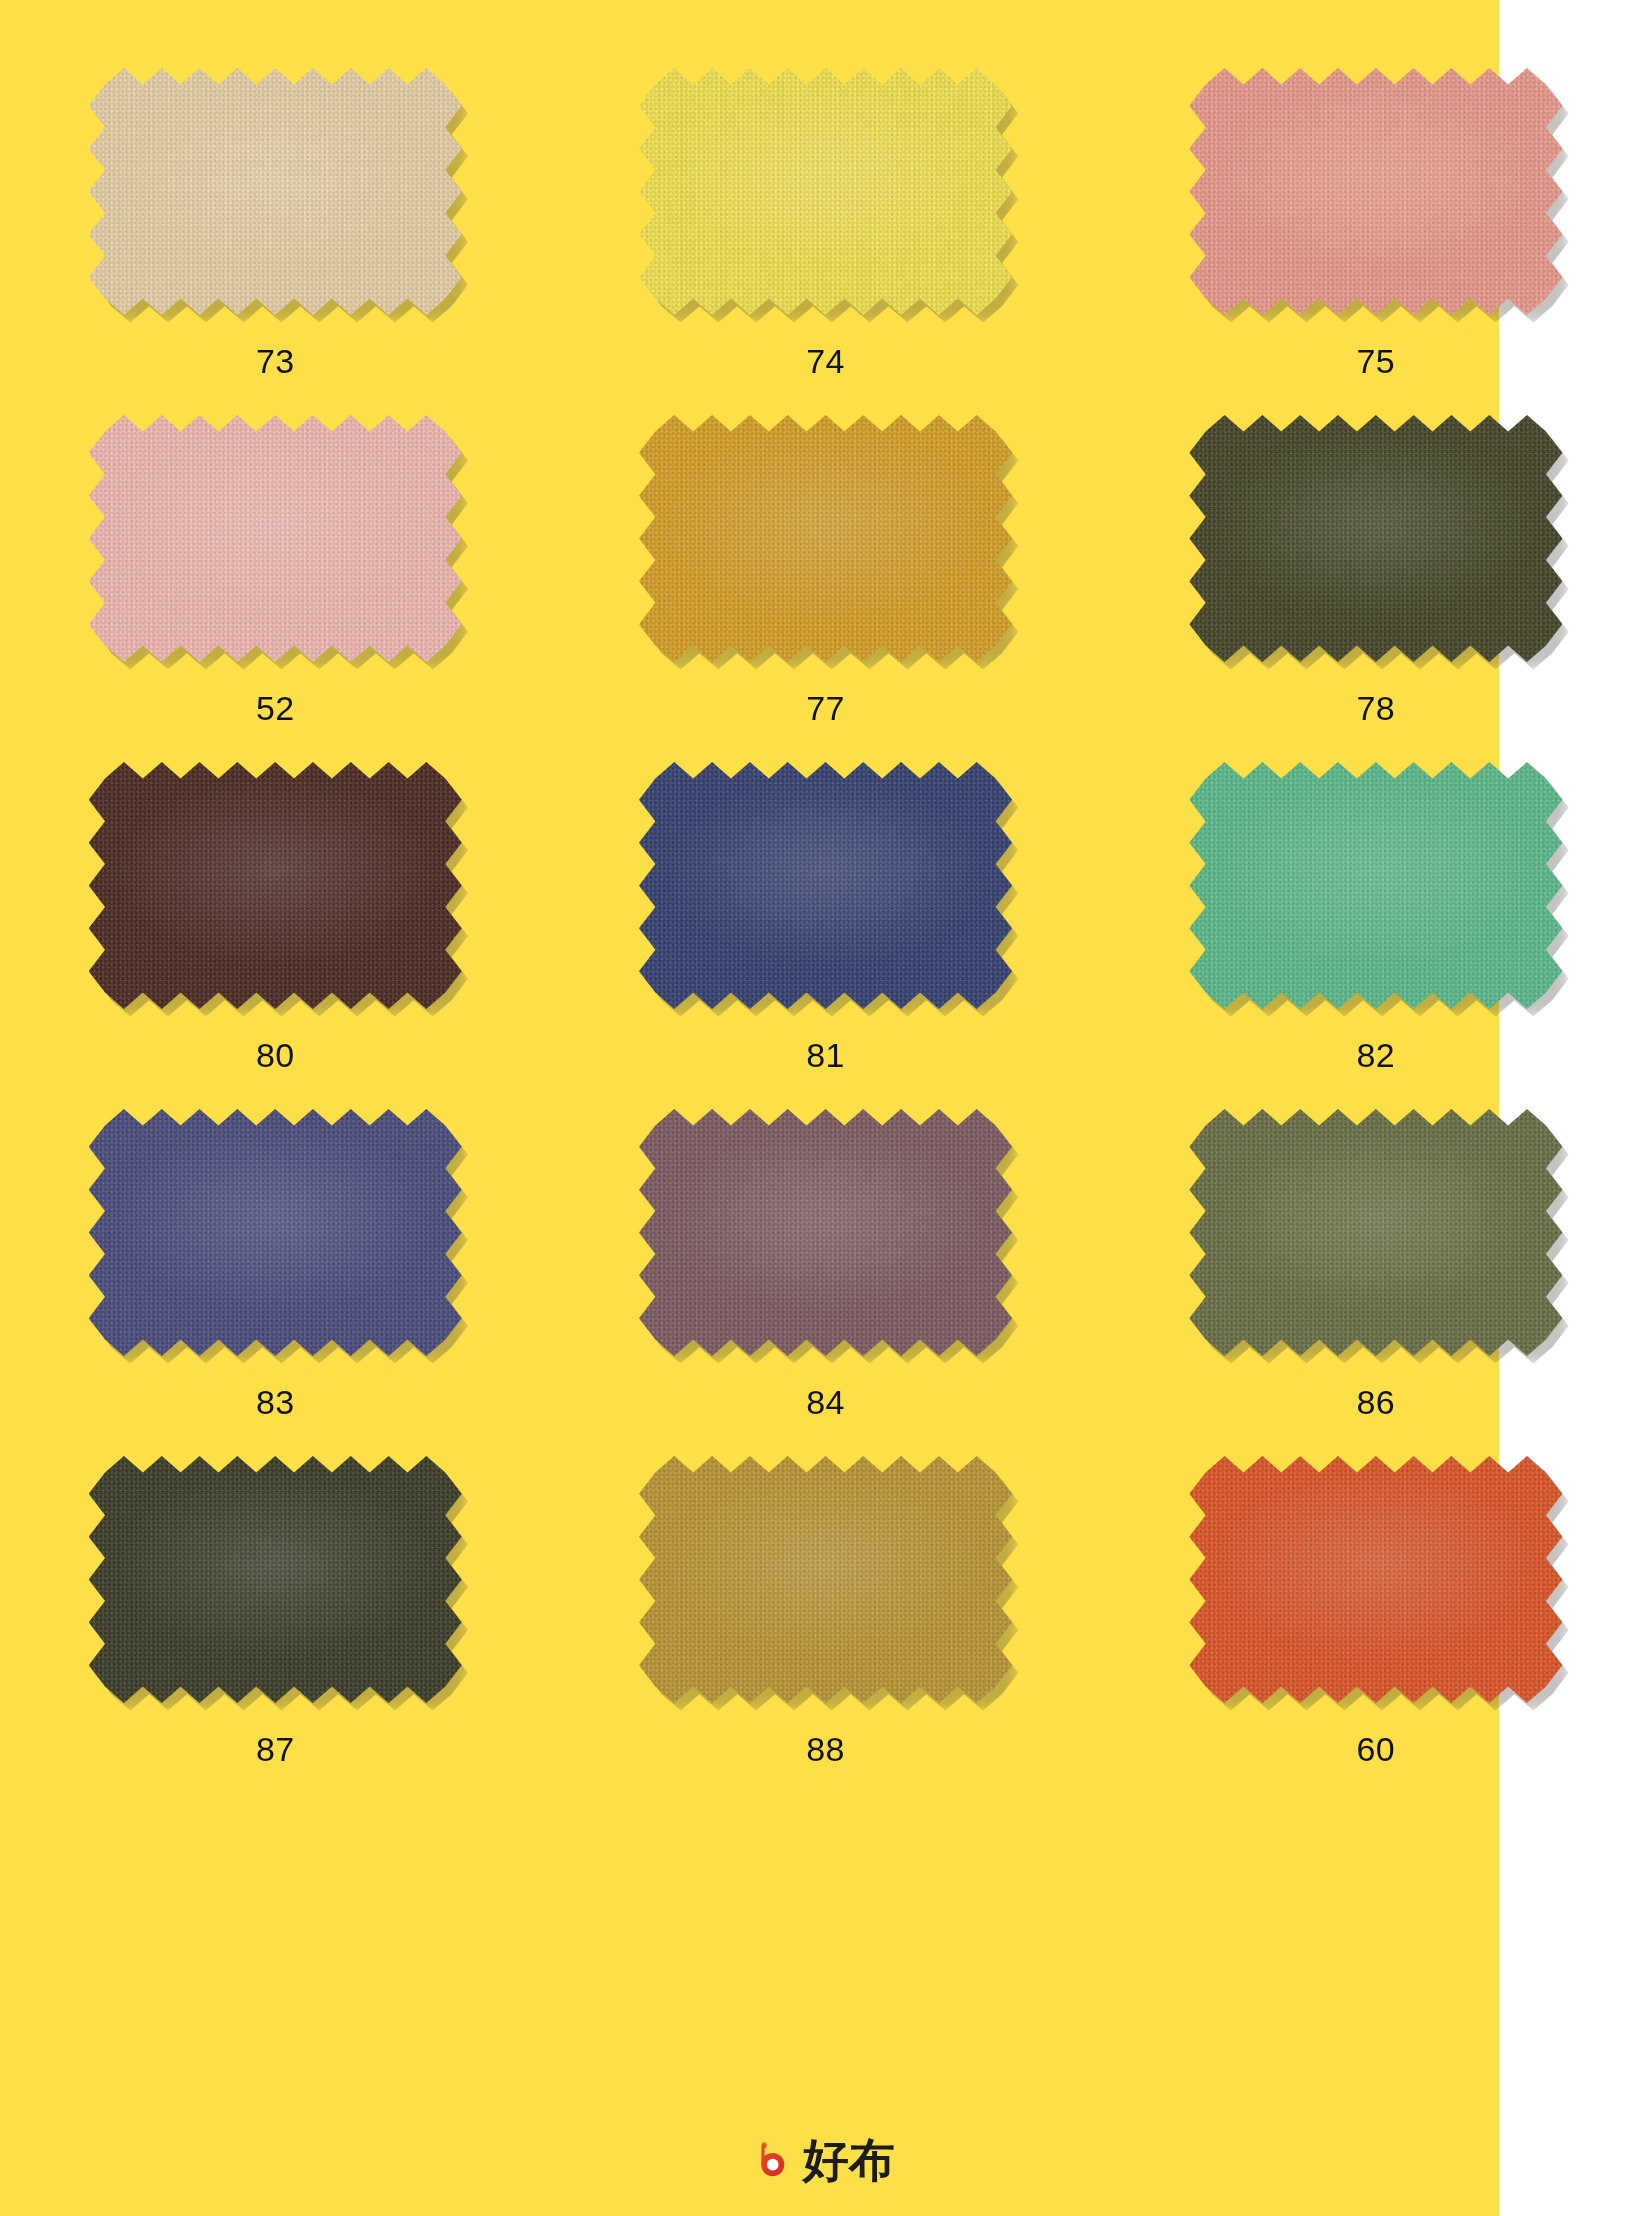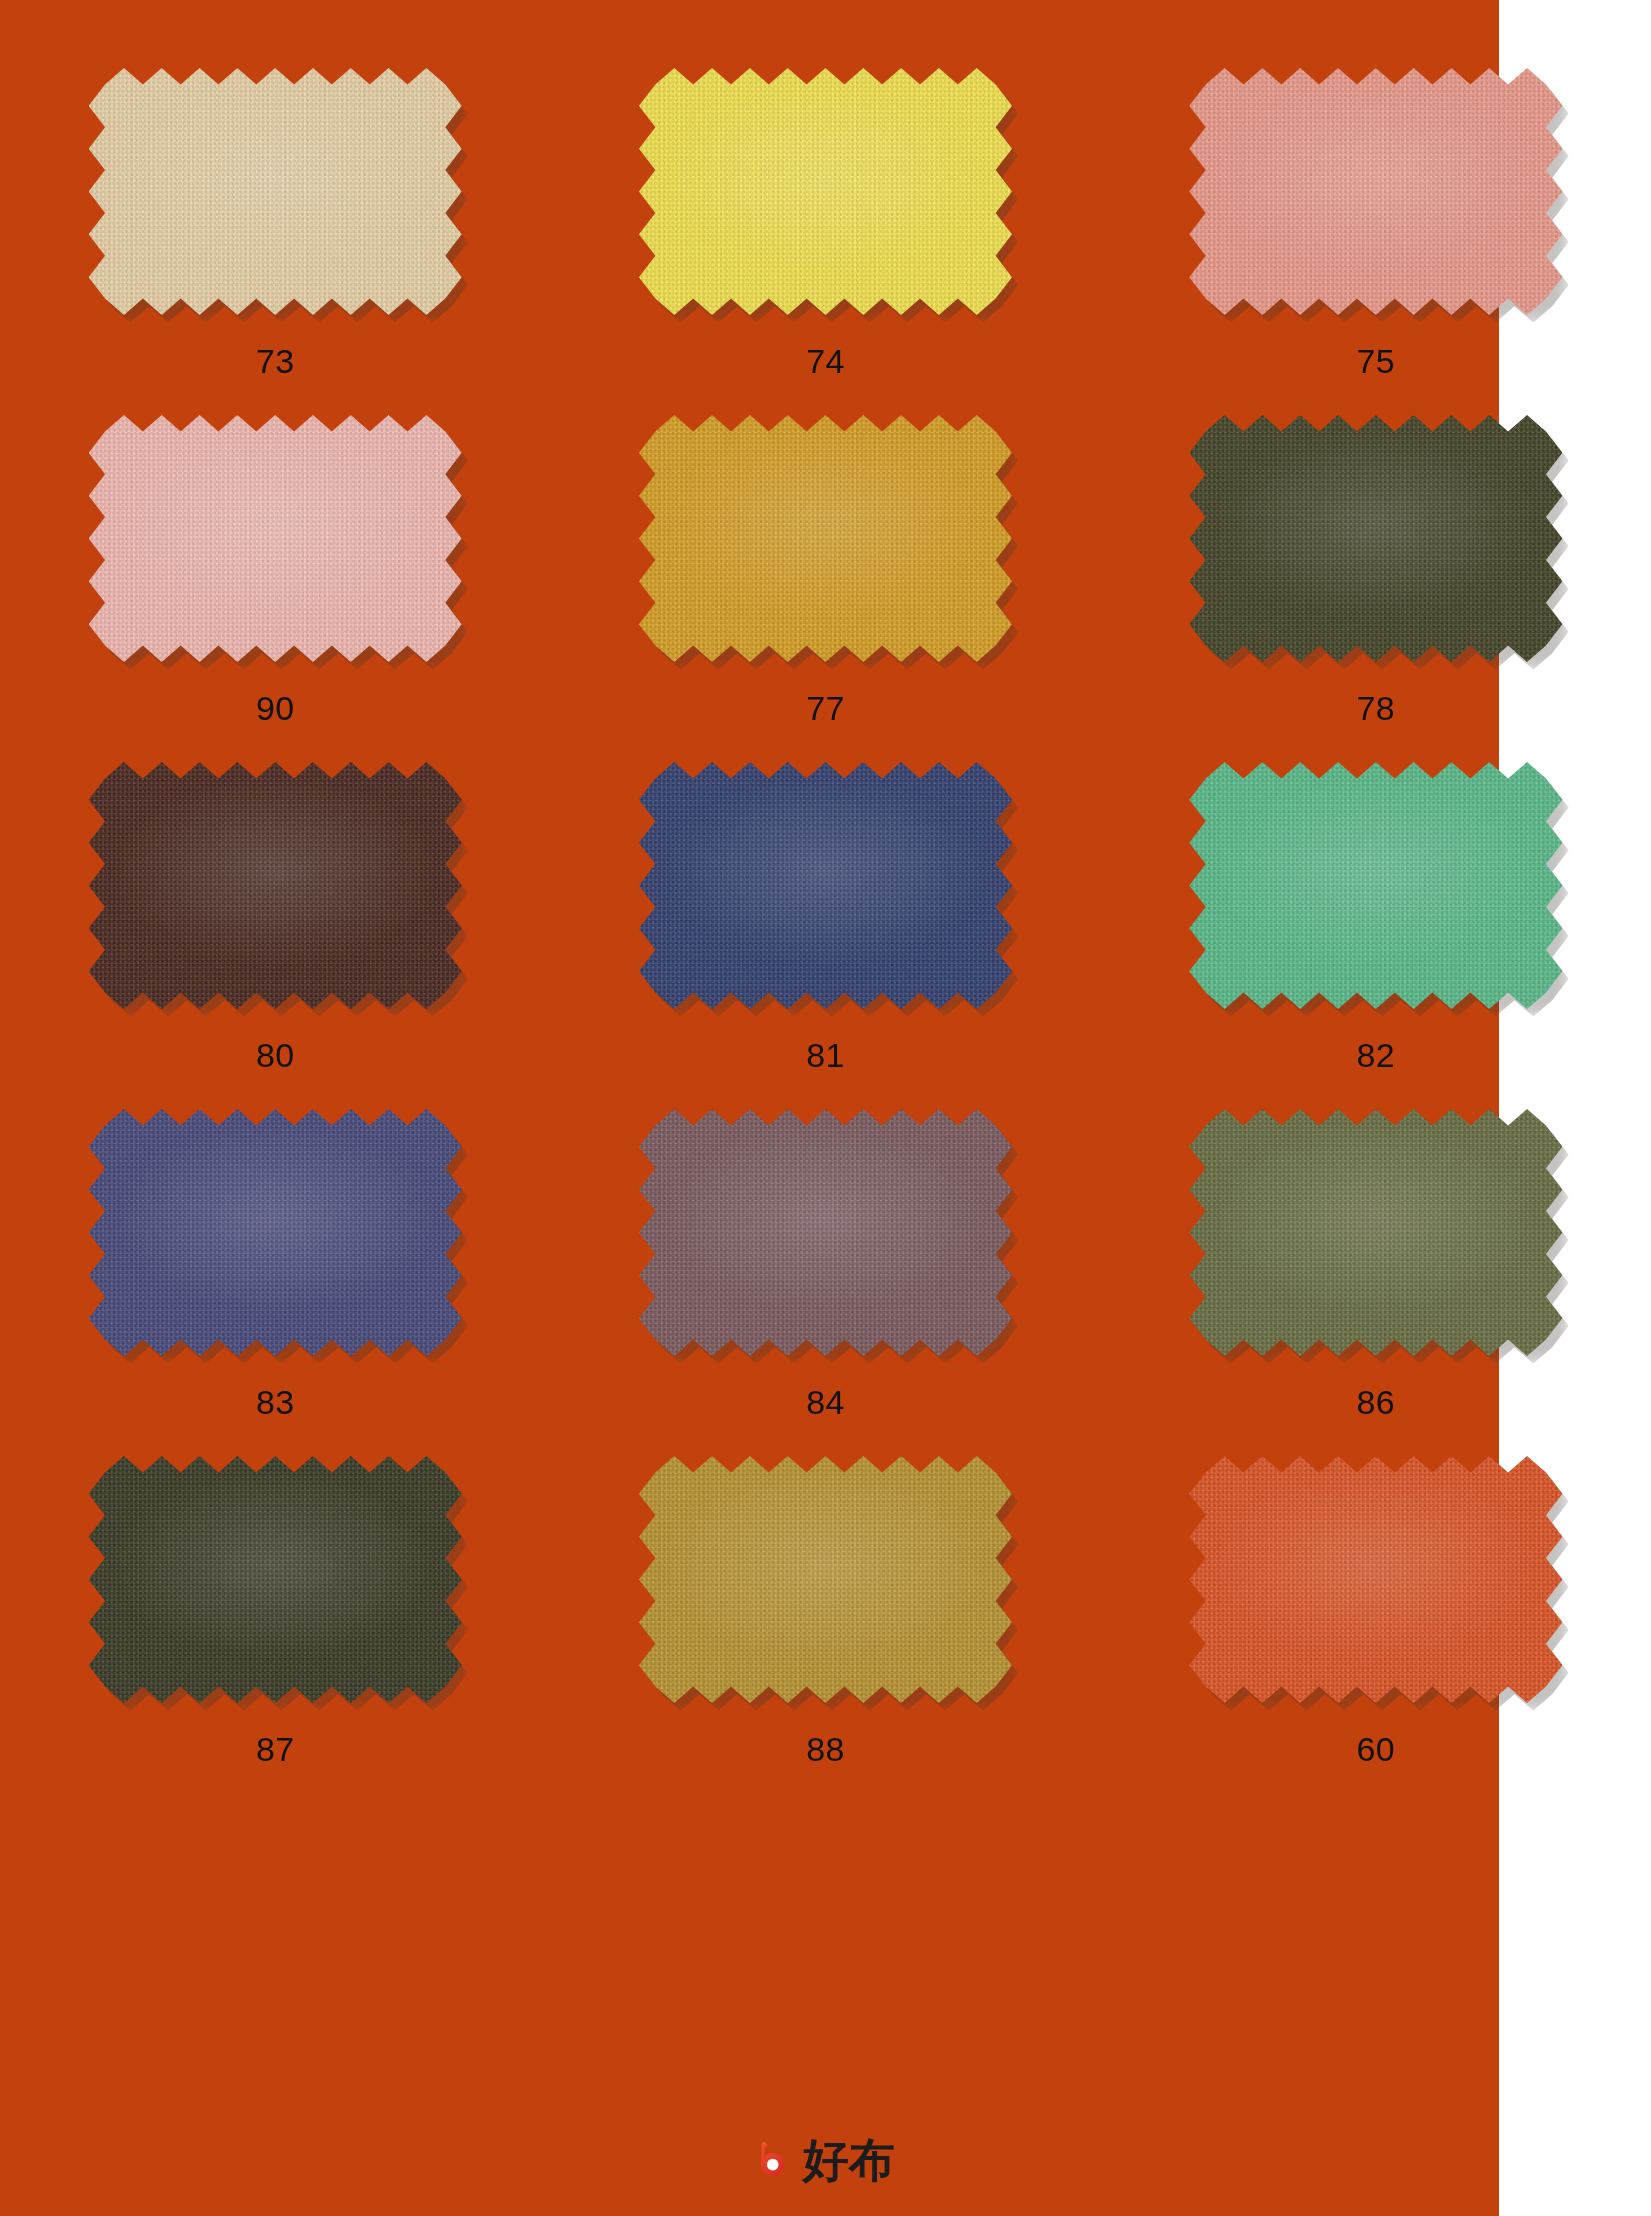--- a/index.html
+++ b/index.html
@@ -15,21 +15,21 @@
     position: relative;
     overflow: hidden;
     -webkit-font-smoothing: antialiased;
   }
 
   #swatch-sheet {
     position: absolute;
     left: 0; top: 0;
     width: 1499px;
     height: 2216px;
-    background: #c2410c;
+    background: #fde047;
   }
 
   
   .grid {
     position: absolute;
     left: 0;
     top: 68px;
     width: 1651px;
     display: grid;
     grid-template-columns: repeat(3, 1fr);
@@ -185,21 +185,21 @@
           <div class="swatch-shadow"></div>
           <div class="swatch" style="--c: #EE9D8E;"></div>
         </div>
         <div class="swatch-label">75</div>
       </div>
       <div class="cell">
         <div class="swatch-wrap">
           <div class="swatch-shadow"></div>
           <div class="swatch" style="--c: #F5BCB5;"></div>
         </div>
-        <div class="swatch-label">90</div>
+        <div class="swatch-label">52</div>
       </div>
       <div class="cell">
         <div class="swatch-wrap">
           <div class="swatch-shadow"></div>
           <div class="swatch" style="--c: #D9A227;"></div>
         </div>
         <div class="swatch-label">77</div>
       </div>
       <div class="cell">
         <div class="swatch-wrap">

